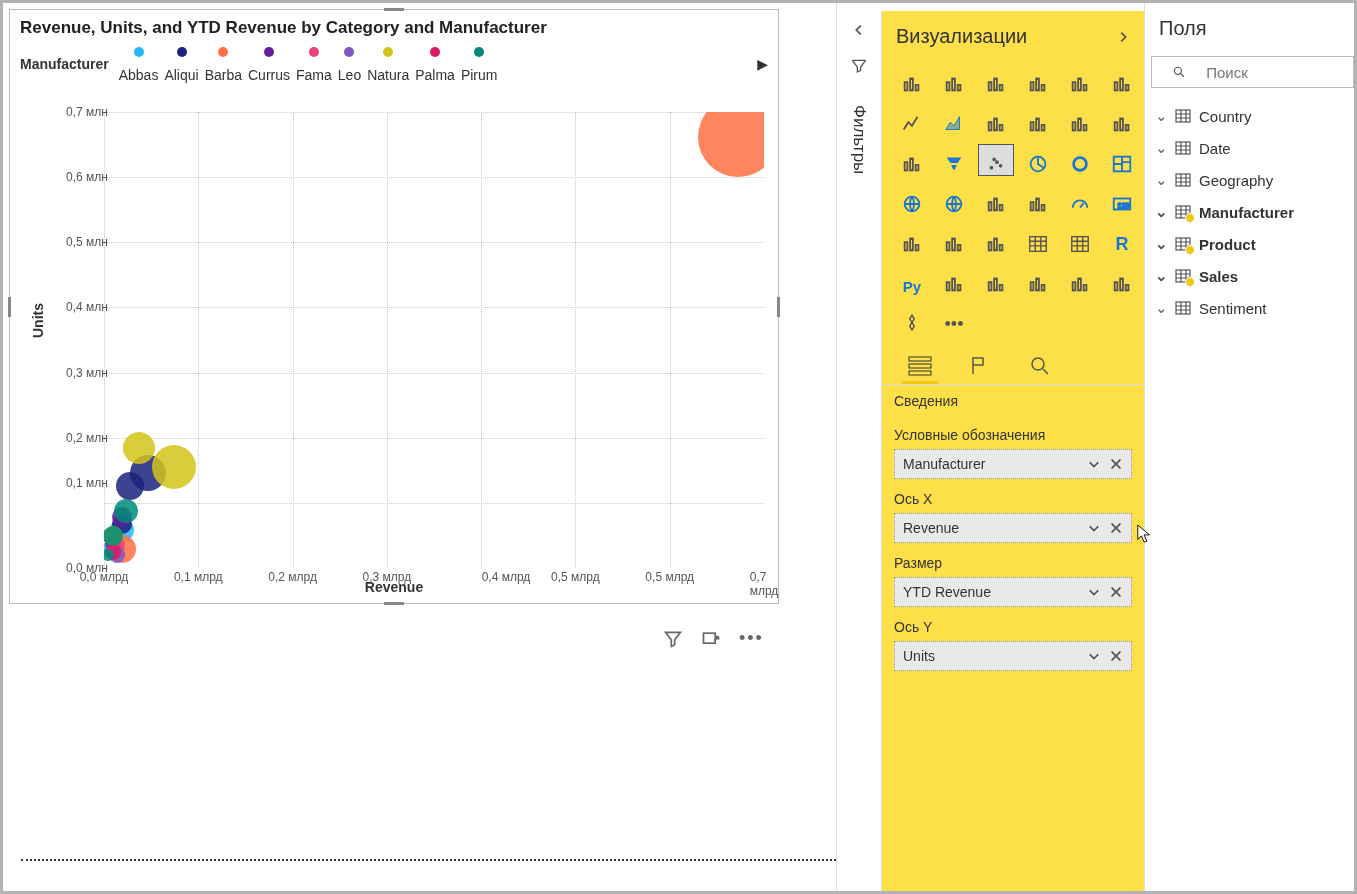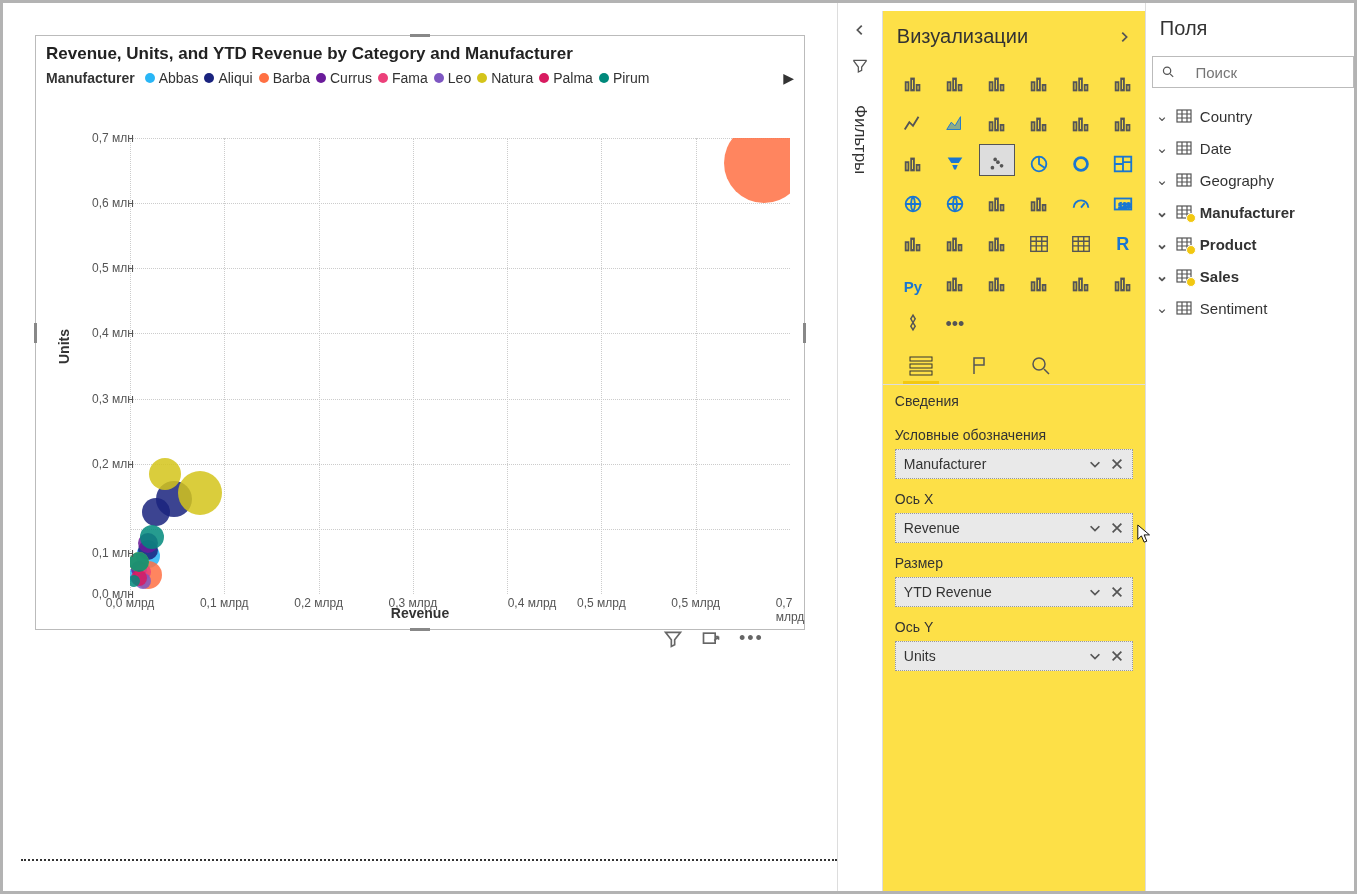--- a/index.html
+++ b/index.html
@@ -1,26 +1,26 @@
 <!DOCTYPE html>
 <html><head>
 <meta charset="utf-8">
 <style>
 * { box-sizing: border-box; margin: 0; padding: 0; }
 body { font-family: "Segoe UI", Arial, sans-serif; background: #fff; width: 1357px; height: 894px; overflow: hidden; border: 3px solid #b3b3b3; position: relative; font-size: 14px; color: #333; }
 
 .main-layout { display: flex; height: 100%; }
-.canvas-area { flex: 1; position: relative; padding: 32px; }
+.canvas-area { flex: 1; position: relative; padding: 6px; }
 .canvas-bottom-border { position: absolute; left: 18px; right: 0; bottom: 30px; border-top: 2px dotted #333; }
 
 .chart-container { position: relative; width: 770px; height: 595px; border: 1px solid #bbb; background: #fff; }
 .chart-title { font-size: 17px; font-weight: 600; padding: 8px 10px 2px 10px; color: #222; }
 .legend-row { display: flex; align-items: center; gap: 4px; padding: 4px 10px 6px 10px; font-size: 14px; position: relative; }
 .legend-label { font-weight: 600; margin-right: 6px; }
-.legend-item { display: inline-flex; align-items: center; gap: 4px; margin-right: 6px; }
+.legend-item { display: inline-flex; align-items: center; gap: 10px; margin-right: 6px; flex-direction: column; }
 .legend-dot { width: 10px; height: 10px; border-radius: 50%; }
 .legend-arrow { position: absolute; right: 10px; cursor: pointer; }
 
 .plot-area { position: absolute; left: 94px; top: 102px; width: 660px; height: 456px; }
 .gridline-h { position: absolute; left: 0; right: 0; border-top: 1px dotted #ccc; }
 .gridline-v { position: absolute; top: 0; bottom: 0; border-left: 1px dotted #ccc; }
 .y-tick { position: absolute; right: 670px; width: 55px; text-align: right; font-size: 12px; color: #555; transform: translateY(-50%); }
 .x-tick { position: absolute; font-size: 12px; color: #555; transform: translateX(-50%); top: 560px; }
 .y-axis-title { position: absolute; left: 28px; top: 320px; transform: rotate(-90deg); transform-origin: left center; font-size: 14px; font-weight: 600; color: #333; }
 .x-axis-title { position: absolute; left: 50%; bottom: 8px; transform: translateX(-50%); font-size: 14px; font-weight: 600; }
@@ -51,21 +51,21 @@
 .tab-btn.active { border-bottom: 3px solid #f2c811; }
 
 .fields-section { flex: 1; overflow-y: auto; }
 .field-group { padding: 8px 12px 4px 12px; }
 .field-group-label { font-size: 14px; color: #333; margin-bottom: 6px; }
 .field-well { border: 1px dotted #999; background: linear-gradient(#e9e9e9,#e9e9e9); padding: 6px 8px; display: flex; justify-content: space-between; align-items: center; font-size: 14px; }
 .field-well .controls { display: flex; gap: 8px; color: #555; }
 
 
 .fields-panel { width: 210px; border-left: 1px solid #ddd; background: #fff; display: flex; flex-direction: column; }
-.search-box { margin: 6px 0 6px 6px; border: 1px solid #bbb; display: flex; padding: 6px 8px; gap: 20px; }
+.search-box { margin: 6px 0 6px 6px; border: 1px solid #bbb; display: flex; padding: 6px 20px; gap: 20px; }
 .search-box input { border: none; outline: none; font-size: 15px; width: 100%; }
 .tables-list { padding: 6px 0; }
 .table-row { display: flex; align-items: center; gap: 8px; padding: 7px 10px; cursor: pointer; font-size: 15px; }
 .table-row .chev { width: 12px; text-align: center; color: #555; }
 .table-row .tbl-icon { width: 16px; height: 14px; position: relative; }
 .table-row.bold { font-weight: 600; }
 .badge-dot { position: absolute; right: -4px; bottom: -4px; width: 10px; height: 10px; background: #f2c811; border-radius: 50%; border: 1px solid #fff; }
 
 .chev-svg { width: 14px; height: 14px; }
 .cursor-img { position: absolute; left: 1133px; top: 520px; width: 18px; height: 22px; }
@@ -150,21 +150,21 @@
           <div class="bubble" style="left: 35.2px; top: 335.667px; width: 32px; height: 32px; background: rgb(212, 196, 26);"></div>
           <div class="bubble" style="left: 70.4px; top: 354.667px; width: 44px; height: 44px; background: rgb(212, 196, 26);"></div>
           <div class="bubble" style="left: 8.8px; top: 424.333px; width: 20px; height: 20px; background: rgb(212, 196, 26);"></div>
           <div class="bubble" style="left: 8.8px; top: 440.167px; width: 16px; height: 16px; background: rgb(216, 27, 96);"></div>
           <div class="bubble" style="left: 8.8px; top: 424.333px; width: 20px; height: 20px; background: rgb(0, 137, 123);"></div>
           <div class="bubble" style="left: 22px; top: 399px; width: 24px; height: 24px; background: rgb(0, 137, 123);"></div>
           <div class="bubble" style="left: 4.4px; top: 443.333px; width: 12px; height: 12px; background: rgb(0, 137, 123);"></div>
         </div>
       <div id="y-ticks-container">
           <div class="y-tick" style="top: 558px;">0,0 млн</div>
-          <div class="y-tick" style="top: 517px;">0,1 млн</div>
+          <div class="y-tick" style="top: 473px;">0,1 млн</div>
           <div class="y-tick" style="top: 427.714px;">0,2 млн</div>
           <div class="y-tick" style="top: 362.571px;">0,3 млн</div>
           <div class="y-tick" style="top: 297.429px;">0,4 млн</div>
           <div class="y-tick" style="top: 232.286px;">0,5 млн</div>
           <div class="y-tick" style="top: 167.143px;">0,6 млн</div>
           <div class="y-tick" style="top: 102px;">0,7 млн</div>
         </div>
       <div id="x-ticks-container">
           <div class="x-tick" style="left: 94px;">0,0 млрд</div>
           <div class="x-tick" style="left: 188.286px;">0,1 млрд</div>

